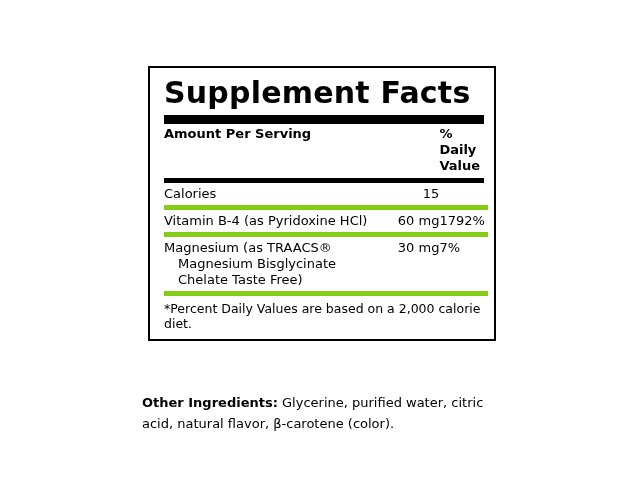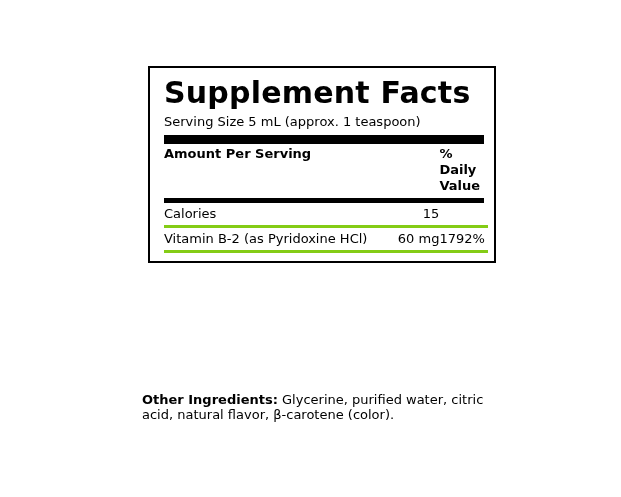--- a/index.html
+++ b/index.html
@@ -57,21 +57,21 @@
     width: 100%;
     border-collapse: collapse;
     margin-left: 4px;
     font-family: "DejaVu Sans", sans-serif;
   }
   table.facts td {
     font-size: 13px;
     line-height: 16px;
     padding: 3px 0 3px 0;
     vertical-align: top;
-    border-bottom: 3px solid #84cc16;
+    border-bottom: 5px solid #84cc16;
   }
   table.facts tr.head td {
     font-weight: bold;
     border-bottom: none;
     padding-top: 2px;
     padding-bottom: 2px;
   }
   td.name {
     text-align: left;
     width: 64%;
@@ -94,37 +94,36 @@
     line-height: 15px;
     margin: 5px 0 0 4px;
     font-family: "DejaVu Sans", sans-serif;
   }
   .other {
     position: absolute;
     left: 142px;
     top: 392px;
     width: 360px;
     font-size: 13px;
-    line-height: 15px;
+    line-height: 21px;
     font-family: "DejaVu Sans", sans-serif;
   }
   .other b {
     font-weight: bold;
   }
 </style>
 </head>
 <body>
 
 <div class="page">
 
   <div class="panel">
 
     <div class="title">Supplement Facts</div>
 
-    <div class="serving-line">Serving Size 5 mL (approx. 1 teaspoon)</div>
 
     <div class="rule-thick"></div>
 
     <table class="facts">
       <tbody>
         <tr class="head">
           <td class="name">Amount Per Serving</td>
           <td class="amount"></td>
           <td class="dv">% Daily Value</td>
         </tr>
@@ -134,26 +133,35 @@
     <div class="rule-med"></div>
 
     <table class="facts">
       <tbody>
         <tr>
           <td class="name">Calories</td>
           <td class="amount">15</td>
           <td class="dv"></td>
         </tr>
         <tr>
-          <td class="name">Vitamin B-2 (as Pyridoxine HCl)</td>
+          <td class="name">Vitamin B-4 (as Pyridoxine HCl)</td>
           <td class="amount">60 mg</td>
           <td class="dv">1792%</td>
+        </tr>
+        <tr>
+          <td class="name">
+            <span>Magnesium (as TRAACS®</span>
+            <div class="sub-name">Magnesium Bisglycinate Chelate Taste Free)</div>
+          </td>
+          <td class="amount">30 mg</td>
+          <td class="dv">7%</td>
         </tr>
       </tbody>
     </table>
 
+    <div class="footnote">*Percent Daily Values are based on a 2,000 calorie diet.</div>
   </div>
 
   <div class="other">
     <b>Other Ingredients:</b><span> Glycerine, purified water, citric acid, natural flavor, β-carotene (color).</span>
   </div>
 
 </div>
 
 </body></html>

